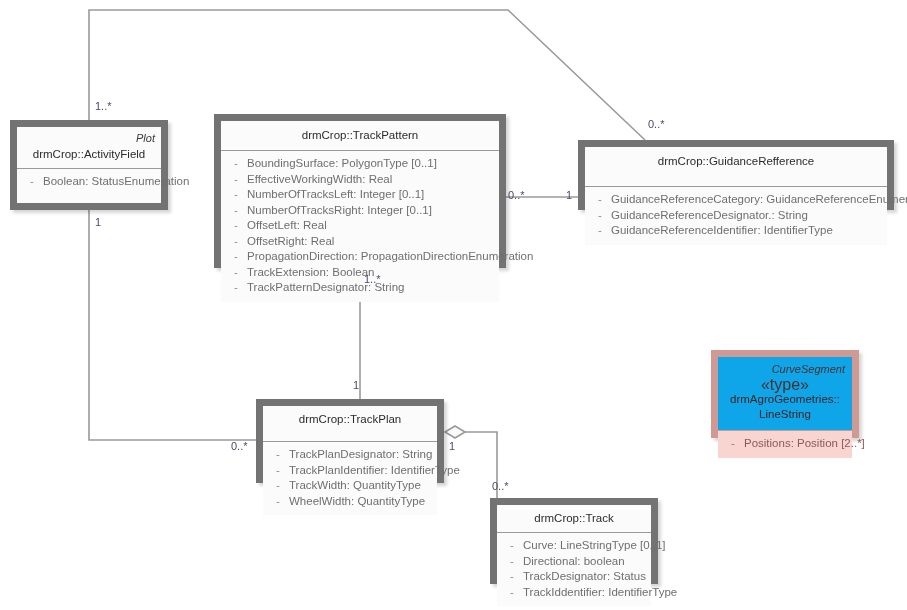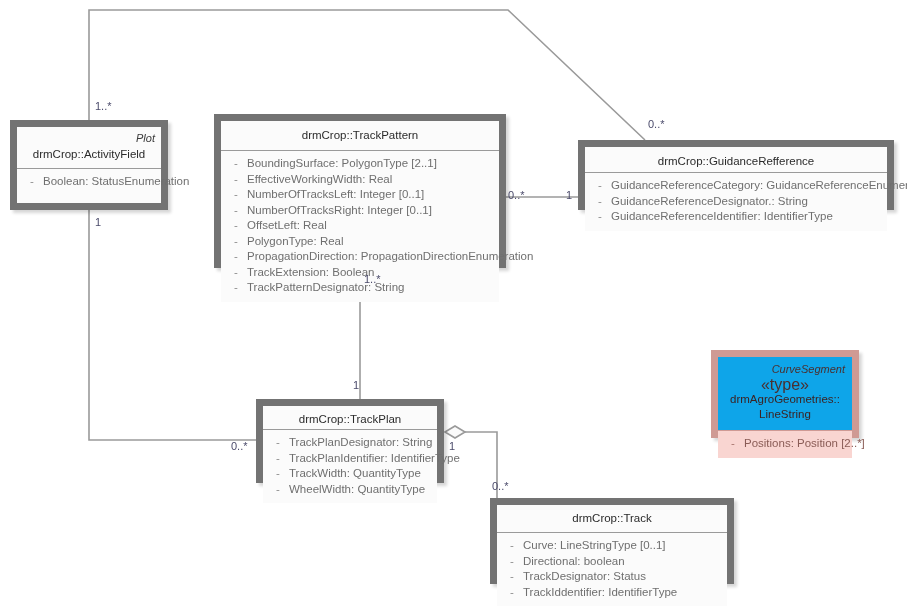--- a/index.html
+++ b/index.html
@@ -147,79 +147,79 @@
     </div>
   </div>
 
   <div class="uml-class" style="left:214px; top:114px; width:292px; height:154px;">
     <div class="hdr" style="padding-top:7px; padding-bottom:7px;">
       <span class="cname">drmCrop::TrackPattern</span>
     </div>
     <div class="attrs">
       <div class="attr">
         <span class="vis">-</span>
-        <span class="sig">BoundingSurface: PolygonType [2..1]</span>
+        <span class="sig">BoundingSurface: PolygonType [0..1]</span>
       </div>
       <div class="attr">
         <span class="vis">-</span>
         <span class="sig">EffectiveWorkingWidth: Real</span>
       </div>
       <div class="attr">
         <span class="vis">-</span>
         <span class="sig">NumberOfTracksLeft: Integer [0..1]</span>
       </div>
       <div class="attr">
         <span class="vis">-</span>
         <span class="sig">NumberOfTracksRight: Integer [0..1]</span>
       </div>
       <div class="attr">
         <span class="vis">-</span>
         <span class="sig">OffsetLeft: Real</span>
       </div>
       <div class="attr">
         <span class="vis">-</span>
-        <span class="sig">PolygonType: Real</span>
+        <span class="sig">OffsetRight: Real</span>
       </div>
       <div class="attr">
         <span class="vis">-</span>
         <span class="sig">PropagationDirection: PropagationDirectionEnumeration</span>
       </div>
       <div class="attr">
         <span class="vis">-</span>
         <span class="sig">TrackExtension: Boolean</span>
       </div>
       <div class="attr">
         <span class="vis">-</span>
         <span class="sig">TrackPatternDesignator: String</span>
       </div>
     </div>
   </div>
 
   <div class="uml-class" style="left:578px; top:140px; width:316px; height:70px;">
-    <div class="hdr" style="padding-top:7px; padding-bottom:3px;">
+    <div class="hdr" style="padding-top:7px; padding-bottom:17px;">
       <span class="cname">drmCrop::GuidanceRefference</span>
     </div>
     <div class="attrs">
       <div class="attr">
         <span class="vis">-</span>
         <span class="sig">GuidanceReferenceCategory: GuidanceReferenceEnumeration</span>
       </div>
       <div class="attr">
         <span class="vis">-</span>
         <span class="sig">GuidanceReferenceDesignator.: String</span>
       </div>
       <div class="attr">
         <span class="vis">-</span>
         <span class="sig">GuidanceReferenceIdentifier: IdentifierType</span>
       </div>
     </div>
   </div>
 
   <div class="uml-class" style="left:256px; top:399px; width:188px; height:84px;">
-    <div class="hdr" style="padding-top:6px; padding-bottom:2px;">
+    <div class="hdr" style="padding-top:6px; padding-bottom:14px;">
       <span class="cname">drmCrop::TrackPlan</span>
     </div>
     <div class="attrs">
       <div class="attr">
         <span class="vis">-</span>
         <span class="sig">TrackPlanDesignator: String</span>
       </div>
       <div class="attr">
         <span class="vis">-</span>
         <span class="sig">TrackPlanIdentifier: IdentifierType</span>
@@ -228,21 +228,21 @@
         <span class="vis">-</span>
         <span class="sig">TrackWidth: QuantityType</span>
       </div>
       <div class="attr">
         <span class="vis">-</span>
         <span class="sig">WheelWidth: QuantityType</span>
       </div>
     </div>
   </div>
 
-  <div class="uml-class" style="left:490px; top:498px; width:244px; height:86px;">
+  <div class="uml-class" style="left:490px; top:498px; width:168px; height:86px;">
     <div class="hdr" style="padding-top:6px; padding-bottom:6px;">
       <span class="cname">drmCrop::Track</span>
     </div>
     <div class="attrs">
       <div class="attr">
         <span class="vis">-</span>
         <span class="sig">Curve: LineStringType [0..1]</span>
       </div>
       <div class="attr">
         <span class="vis">-</span>

